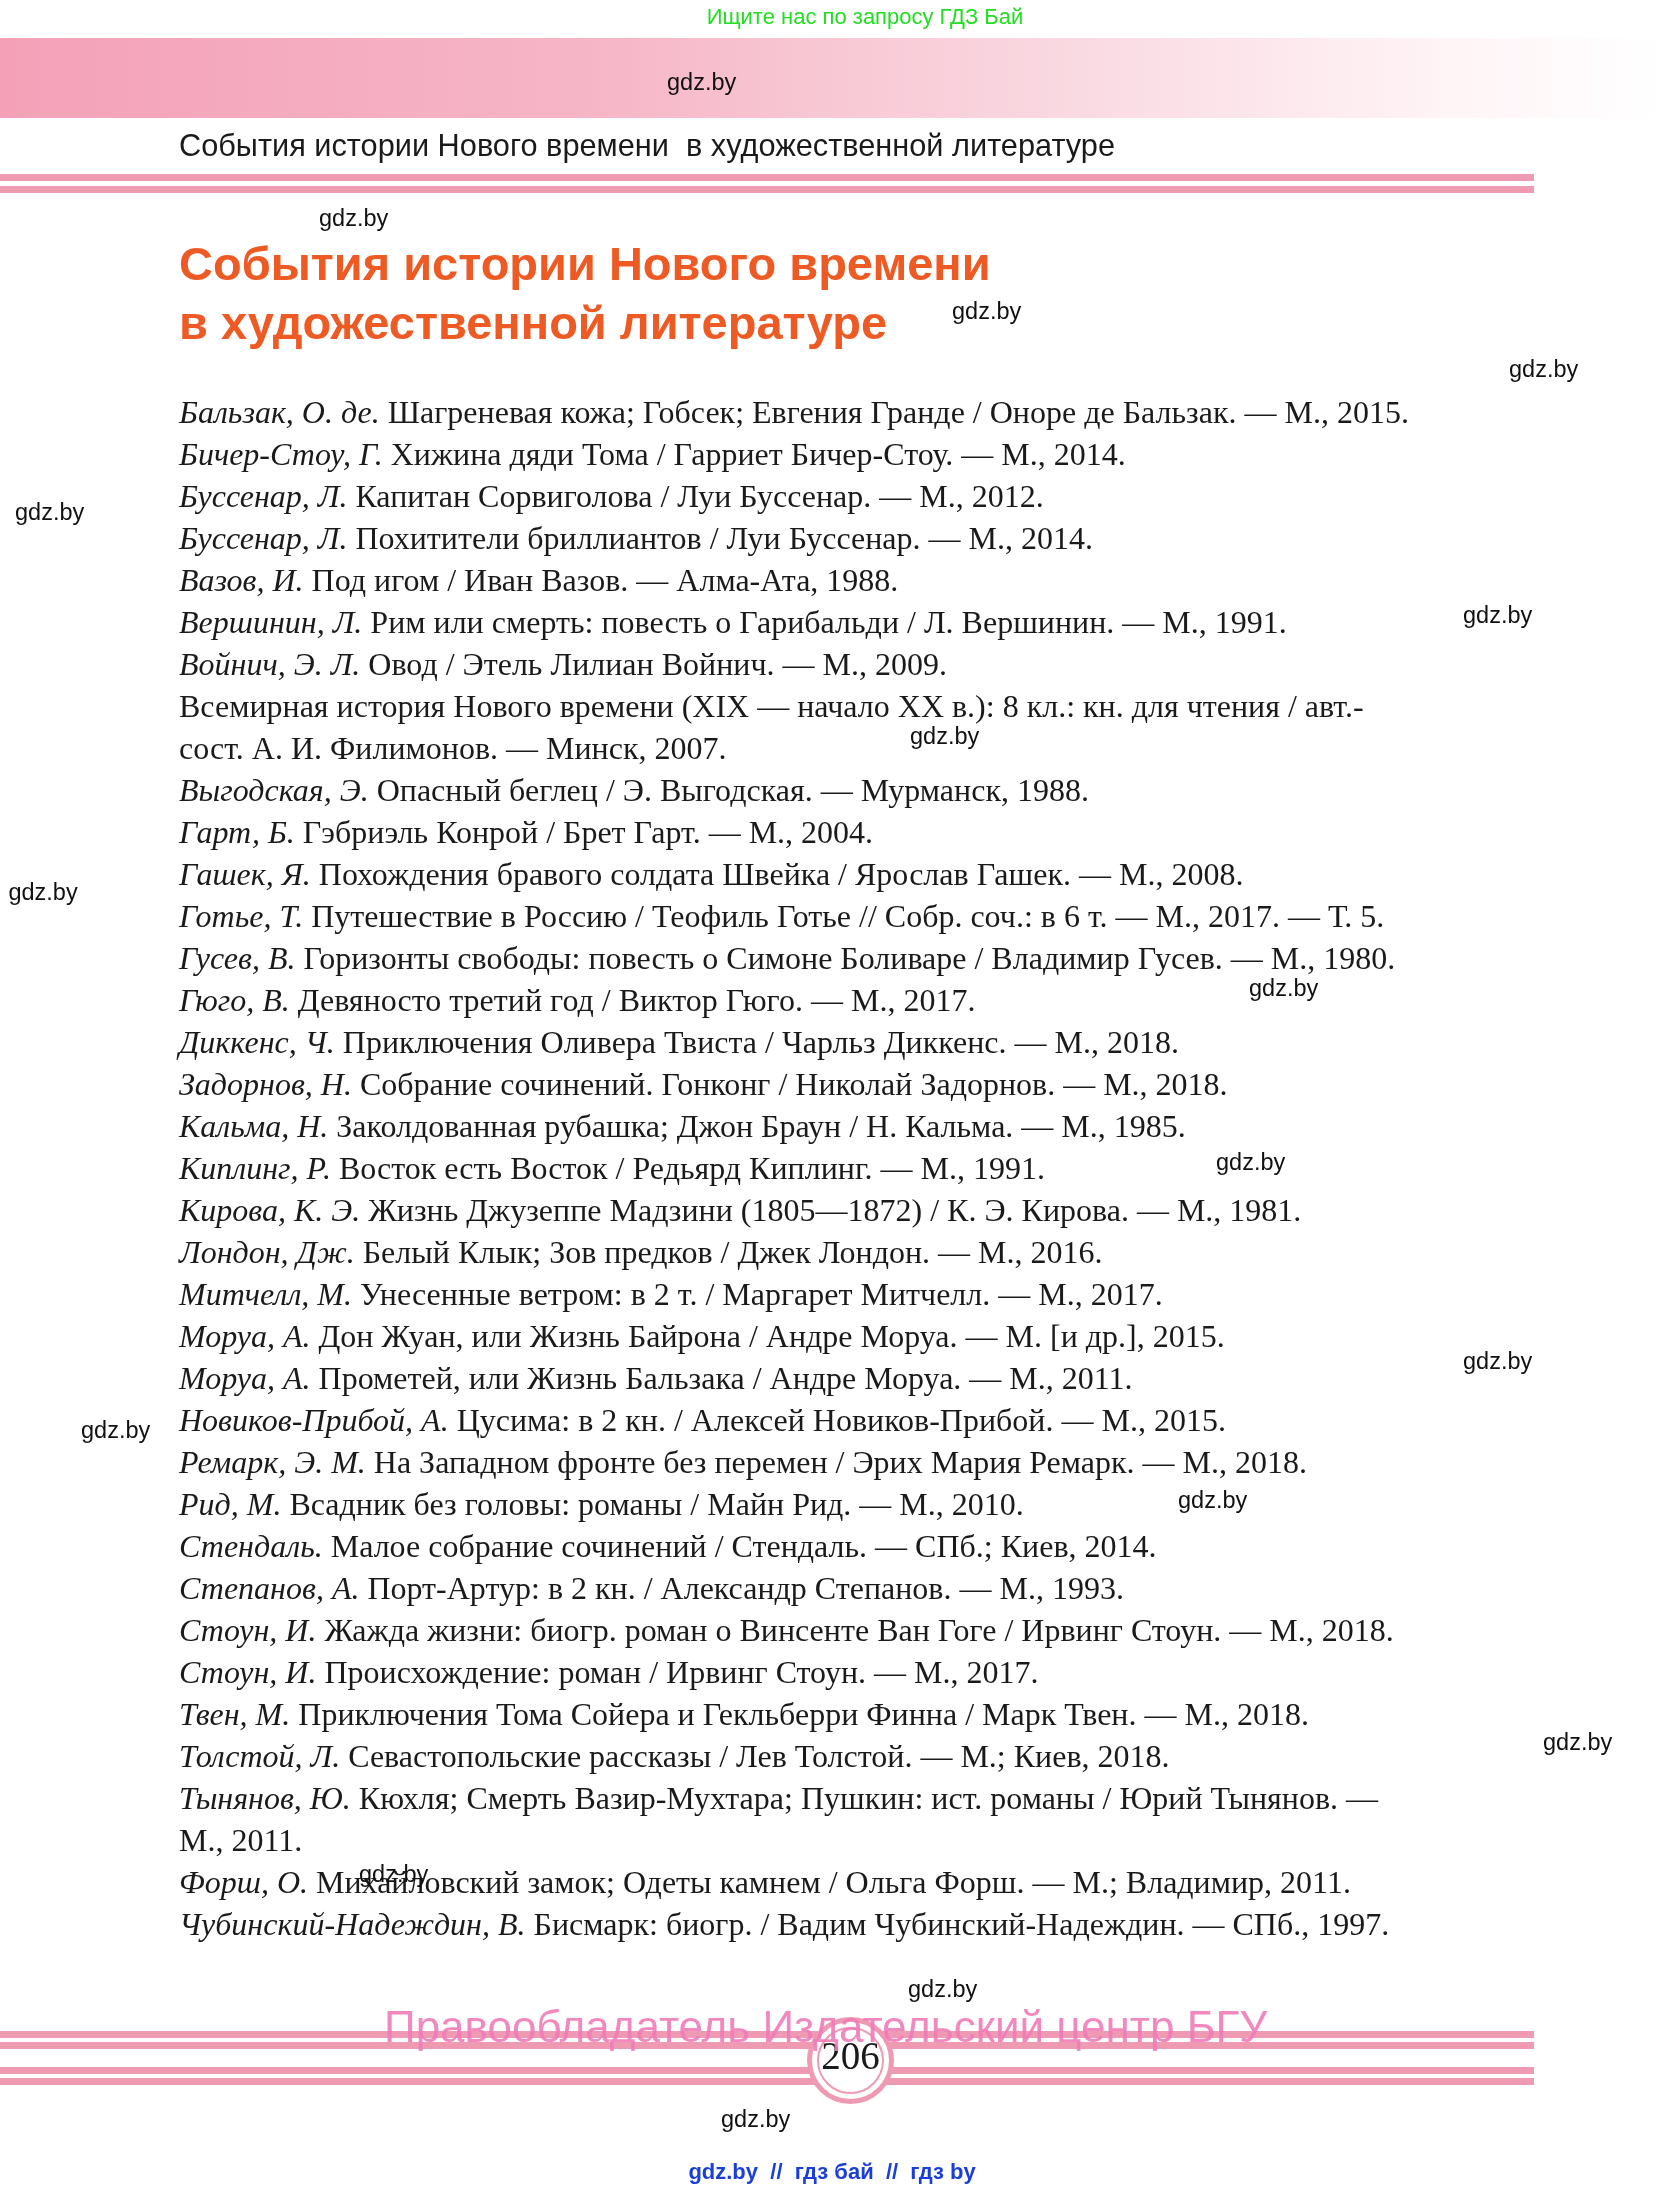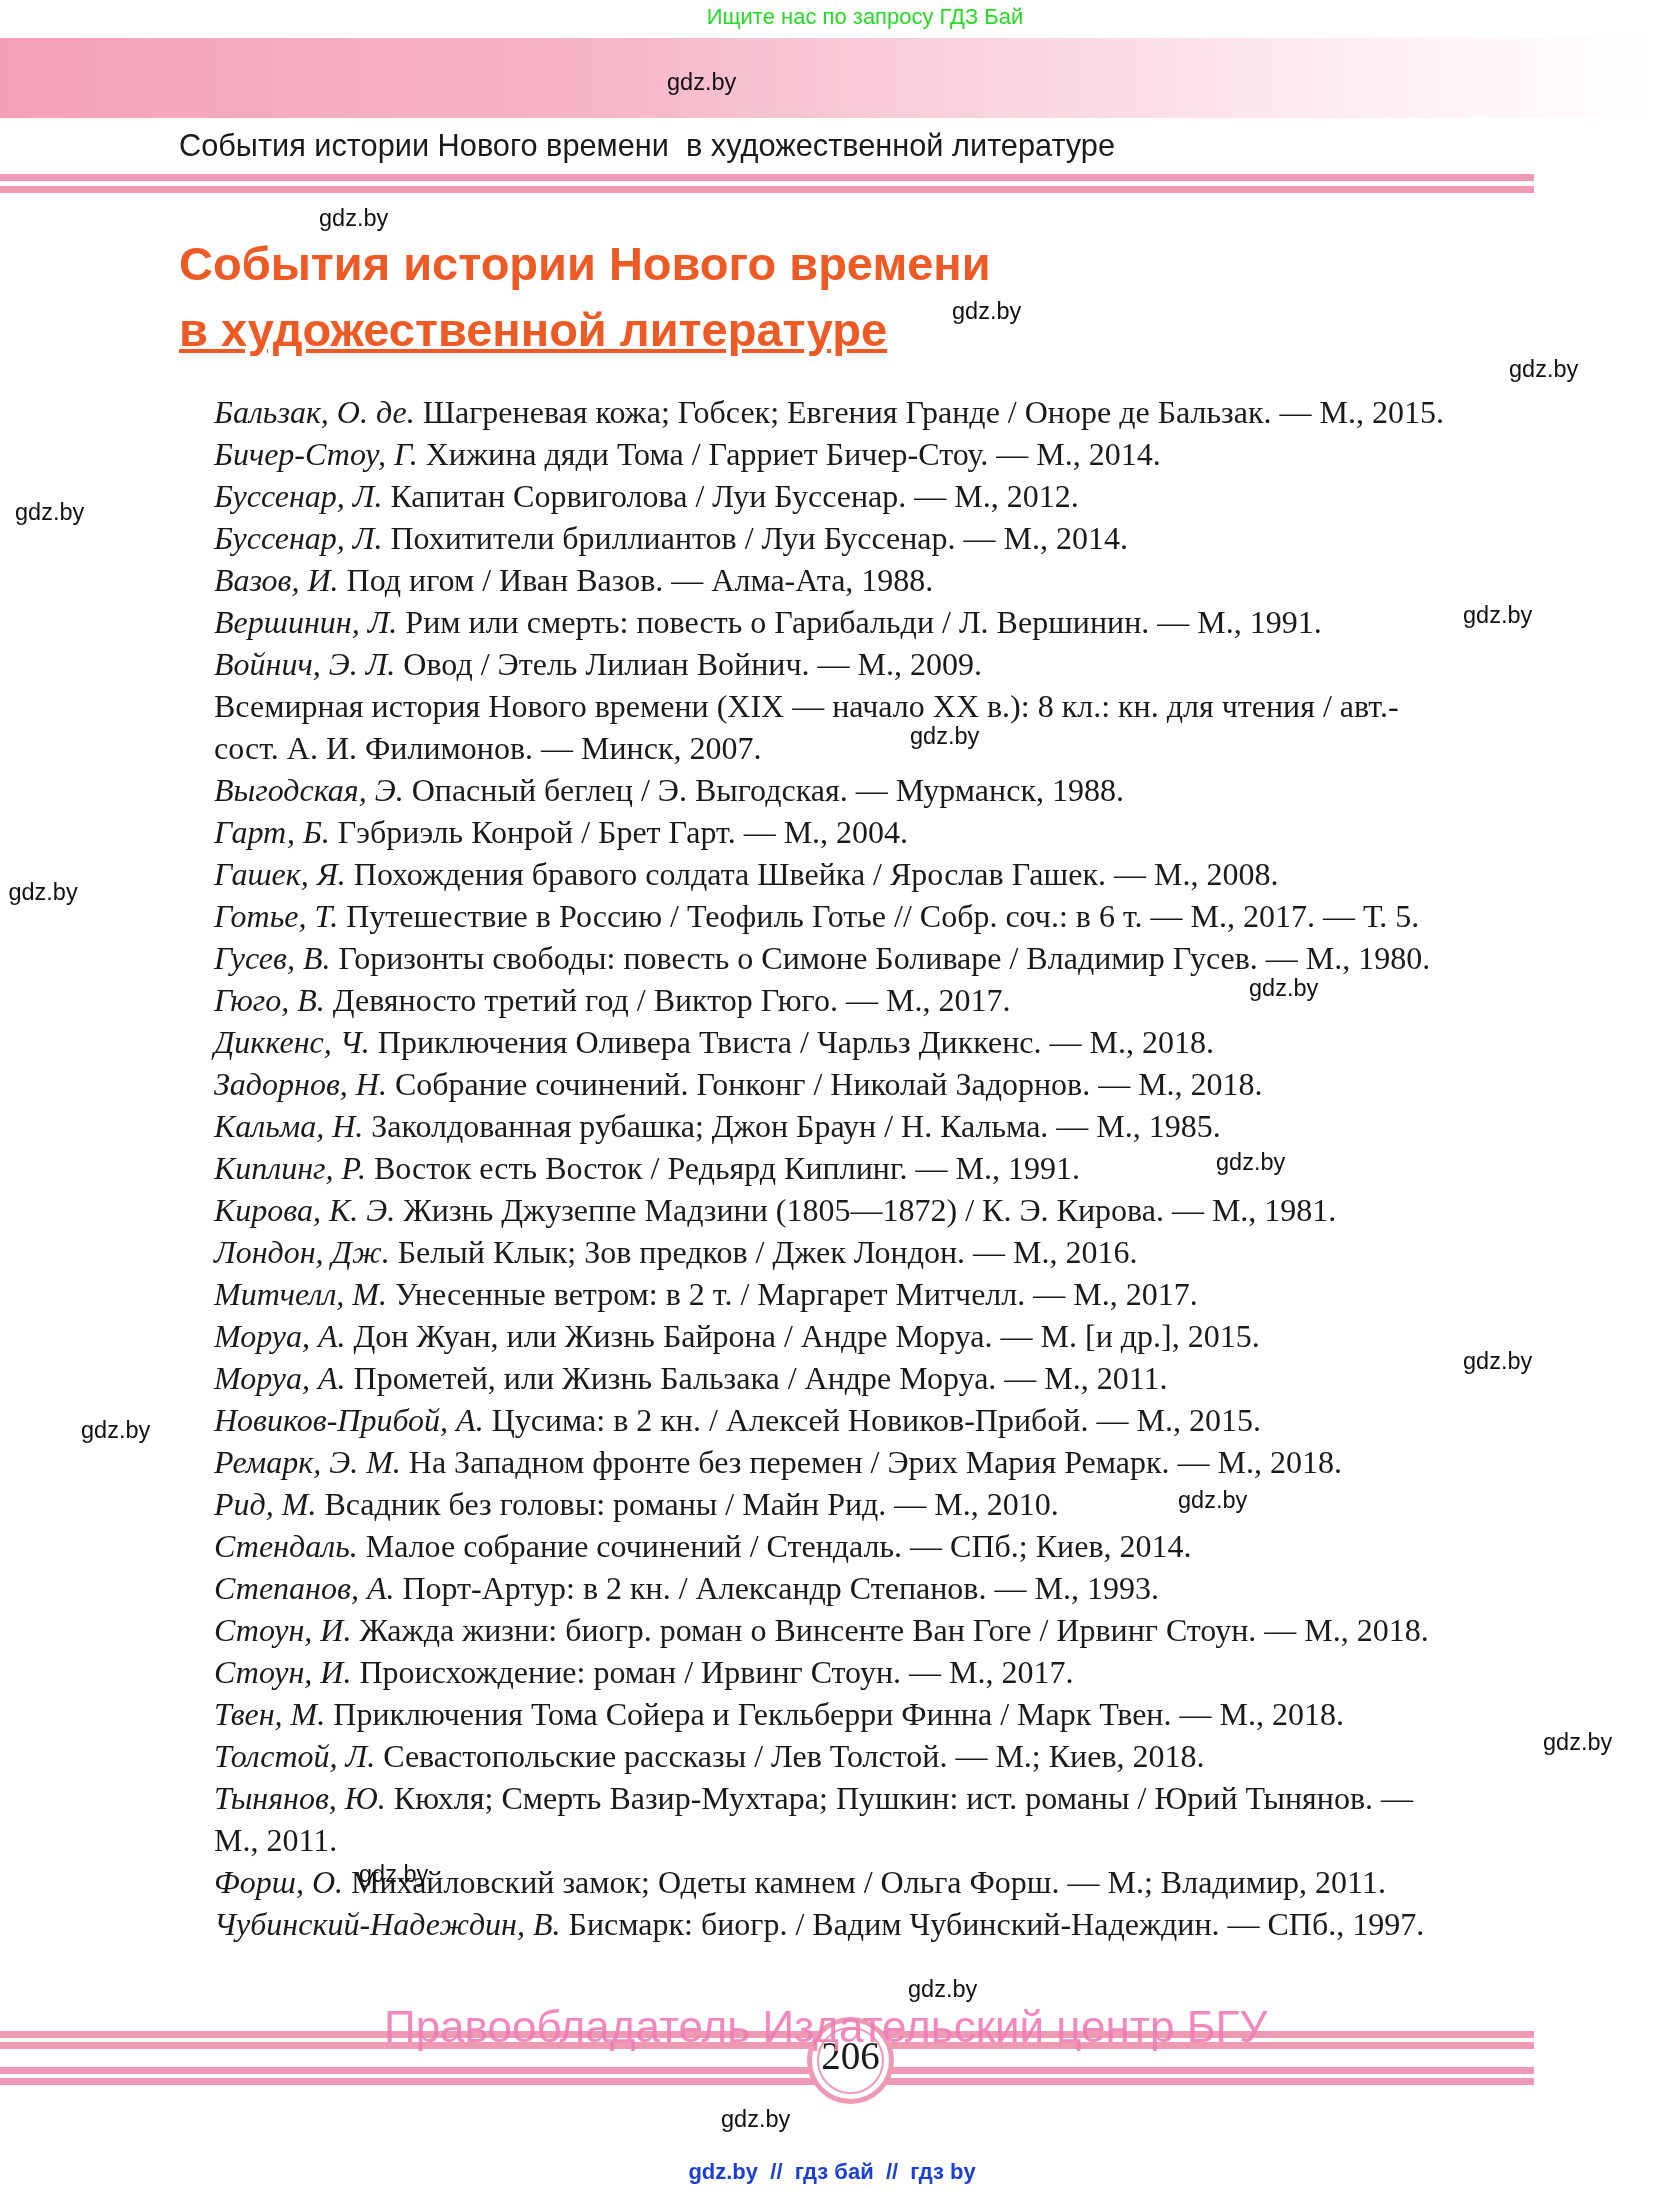--- a/index.html
+++ b/index.html
@@ -20,21 +20,21 @@
     left: 179px; top: 127px; font-family: "Liberation Sans", sans-serif;
     font-size: 32px; color: #1a1a1a; white-space: pre; transform: scaleX(0.96); transform-origin: left;
   }
   .rule { background: #EE9AB3; height: 6.7px; }
 
   .title {
     left: 179px; font-family: "Liberation Sans", sans-serif; font-weight: bold;
     font-size: 47px; color: #EE5A24; white-space: nowrap;
   }
 
-  .entries { left: 179px; top: 391px; width: 1375px; margin-left: 35px; }
+  .entries { left: 179px; top: 391px; width: 1375px; }
   .entry {
     font-family: "Liberation Serif", serif; font-size: 32px; color: #1a1a1a;
     line-height: 42px; white-space: nowrap;
   }
   .entry .author { font-style: italic; }
 
   .wm {
     font-family: "Liberation Sans", sans-serif; font-size: 23.5px; color: #111;
     white-space: nowrap;
   }
@@ -66,21 +66,21 @@
 <body>
 
 <div class="abs search-hint">Ищите нас по запросу ГДЗ Бай</div>
 <div class="abs top-band"></div>
 
 <div class="abs running-header">События истории Нового времени  в художественной литературе</div>
 <div class="abs rule" style="left:0; top:174px; width:1534px;"></div>
 <div class="abs rule" style="left:0; top:186px; width:1534px;"></div>
 
 <div class="abs title" style="top:236px;">События истории Нового времени</div>
-<div class="abs title" style="top:302px;text-decoration:underline;">в художественной литературе</div>
+<div class="abs title" style="top:295px;">в художественной литературе</div>
 
 <div class="abs entries" id="entries">
     <div class="entry"><span class="author">Бальзак, О. де.</span><span> Шагреневая кожа; Гобсек; Евгения Гранде / Оноре де Бальзак. — М., 2015.</span></div>
     <div class="entry"><span class="author">Бичер-Стоу, Г.</span><span> Хижина дяди Тома / Гарриет Бичер-Стоу. — М., 2014.</span></div>
     <div class="entry"><span class="author">Буссенар, Л.</span><span> Капитан Сорвиголова / Луи Буссенар. — М., 2012.</span></div>
     <div class="entry"><span class="author">Буссенар, Л.</span><span> Похитители бриллиантов / Луи Буссенар. — М., 2014.</span></div>
     <div class="entry"><span class="author">Вазов, И.</span><span> Под игом / Иван Вазов. — Алма-Ата, 1988.</span></div>
     <div class="entry"><span class="author">Вершинин, Л.</span><span> Рим или смерть: повесть о Гарибальди / Л. Вершинин. — М., 1991.</span></div>
     <div class="entry"><span class="author">Войнич, Э. Л.</span><span> Овод / Этель Лилиан Войнич. — М., 2009.</span></div>
     <div class="entry"><span class="author"></span><span>Всемирная история Нового времени (XIX — начало XX в.): 8 кл.: кн. для чтения / авт.-</span></div>

